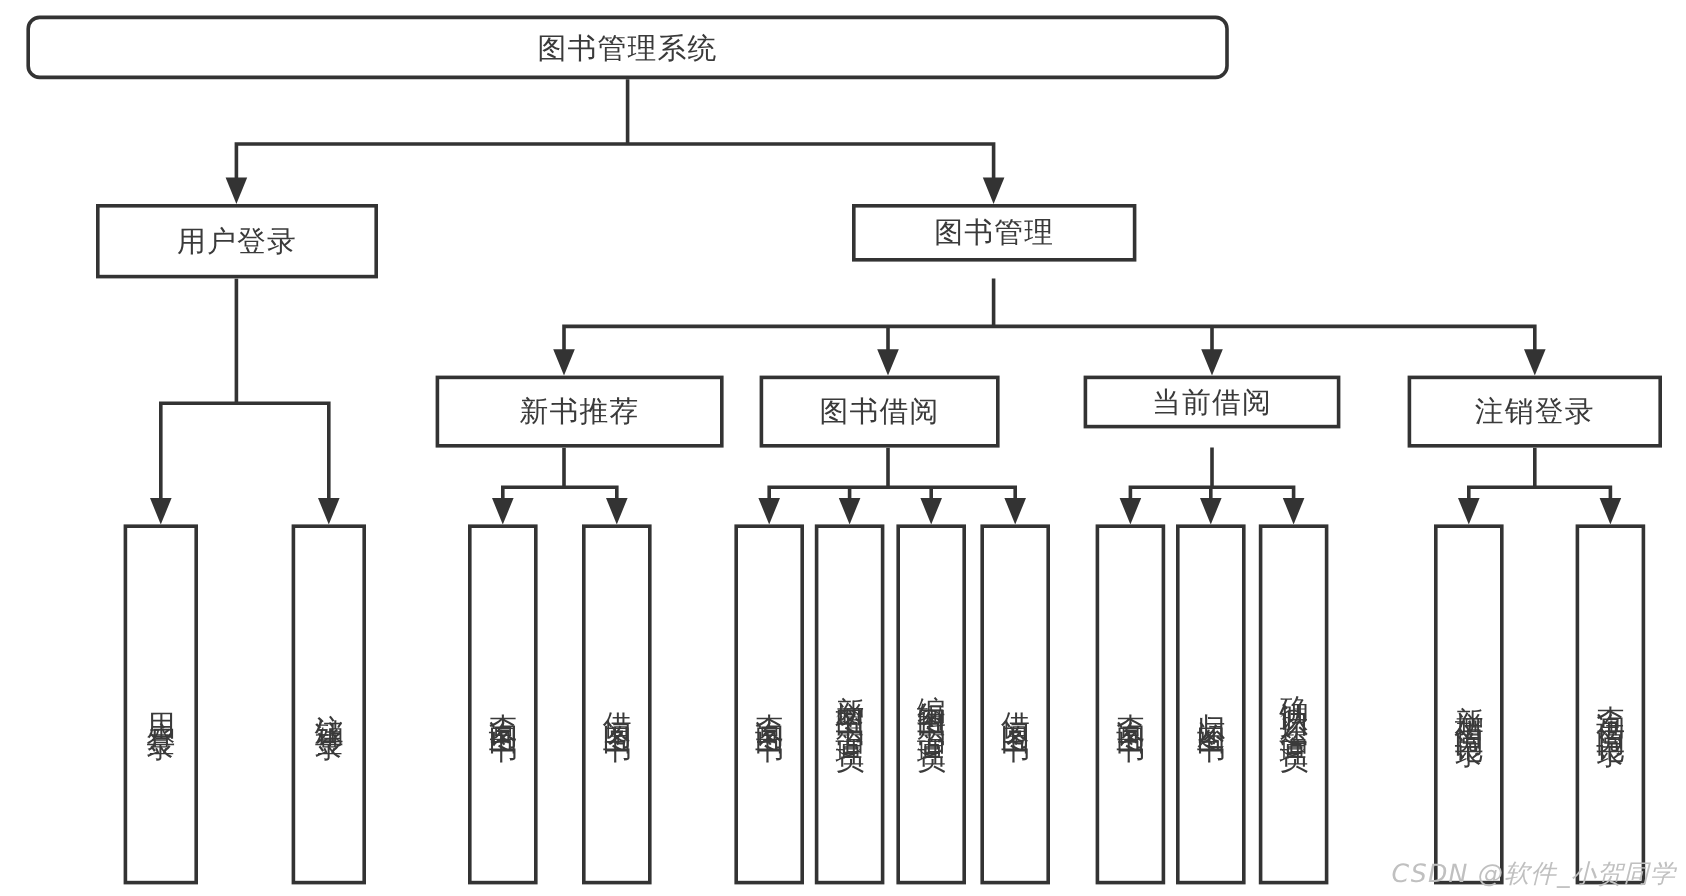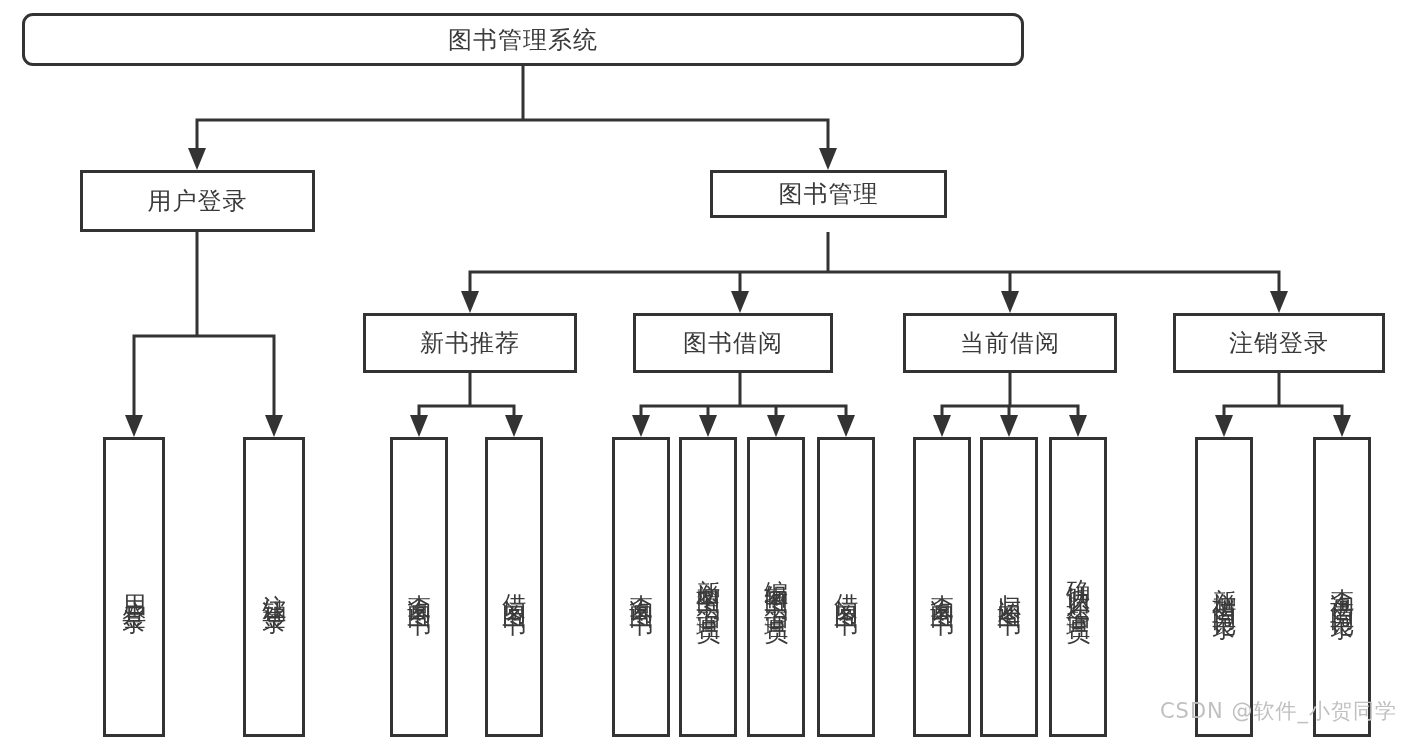--- a/index.html
+++ b/index.html
@@ -56,46 +56,47 @@
     font-size: 24px;
     letter-spacing: 6px;
     line-height: 1.1;
     color: var(--text);
     white-space: nowrap;
   }
   
   #b-root { left: 22px;  top: 13px;  width: 1002px; height: 53px; border-radius: 11px; }
   #b-login{ left: 80px;  top: 170px; width: 235px;  height: 62px; }
   #b-mgmt { left: 710px; top: 170px; width: 237px;  height: 48px; }
-  #b-l31  { left: 363px; top: 313px; width: 214px;  height: 60px; }
+  #b-l31  { left: 363px; top: 313px; width: 240px;  height: 60px; }
   #b-l32  { left: 633px; top: 313px; width: 200px;  height: 60px; }
-  #b-l33  { left: 903px; top: 313px; width: 214px;  height: 60px; }
+  #b-l33  { left: 903px; top: 313px; width: 214px;  height: 44px; }
   #b-l34  { left: 1173px;top: 313px; width: 212px;  height: 60px; }
   .leaf   { top: 437px; height: 300px; }
   #b-a1 { left: 103px;  width: 62px; }
   #b-a2 { left: 243px;  width: 62px; }
   #b-b1 { left: 390px;  width: 58px; }
   #b-b2 { left: 485px;  width: 58px; }
   #b-c1 { left: 612px;  width: 58px; }
   #b-c2 { left: 679px;  width: 58px; }
   #b-c3 { left: 747px;  width: 58px; }
   #b-c4 { left: 817px;  width: 58px; }
   #b-d1 { left: 913px;  width: 58px; }
   #b-d2 { left: 980px;  width: 58px; }
   #b-d3 { left: 1049px; width: 58px; }
   #b-e1 { left: 1195px; width: 58px; }
   #b-e2 { left: 1313px; width: 58px; }
   .watermark {
     position: absolute;
-    right: 8px; bottom: 22px;
+    right: 8px; bottom: 5px;
     font-size: 21px;
     color: var(--watermark);
     letter-spacing: 1px;
     z-index: 3;
     white-space: nowrap;
+    font-style: italic;
   }
 </style>
 </head>
 <body>
 
 <div class="canvas">
 
   <svg class="connectors" viewBox="0 0 1405 747" xmlns="http://www.w3.org/2000/svg">
 
     <g>

